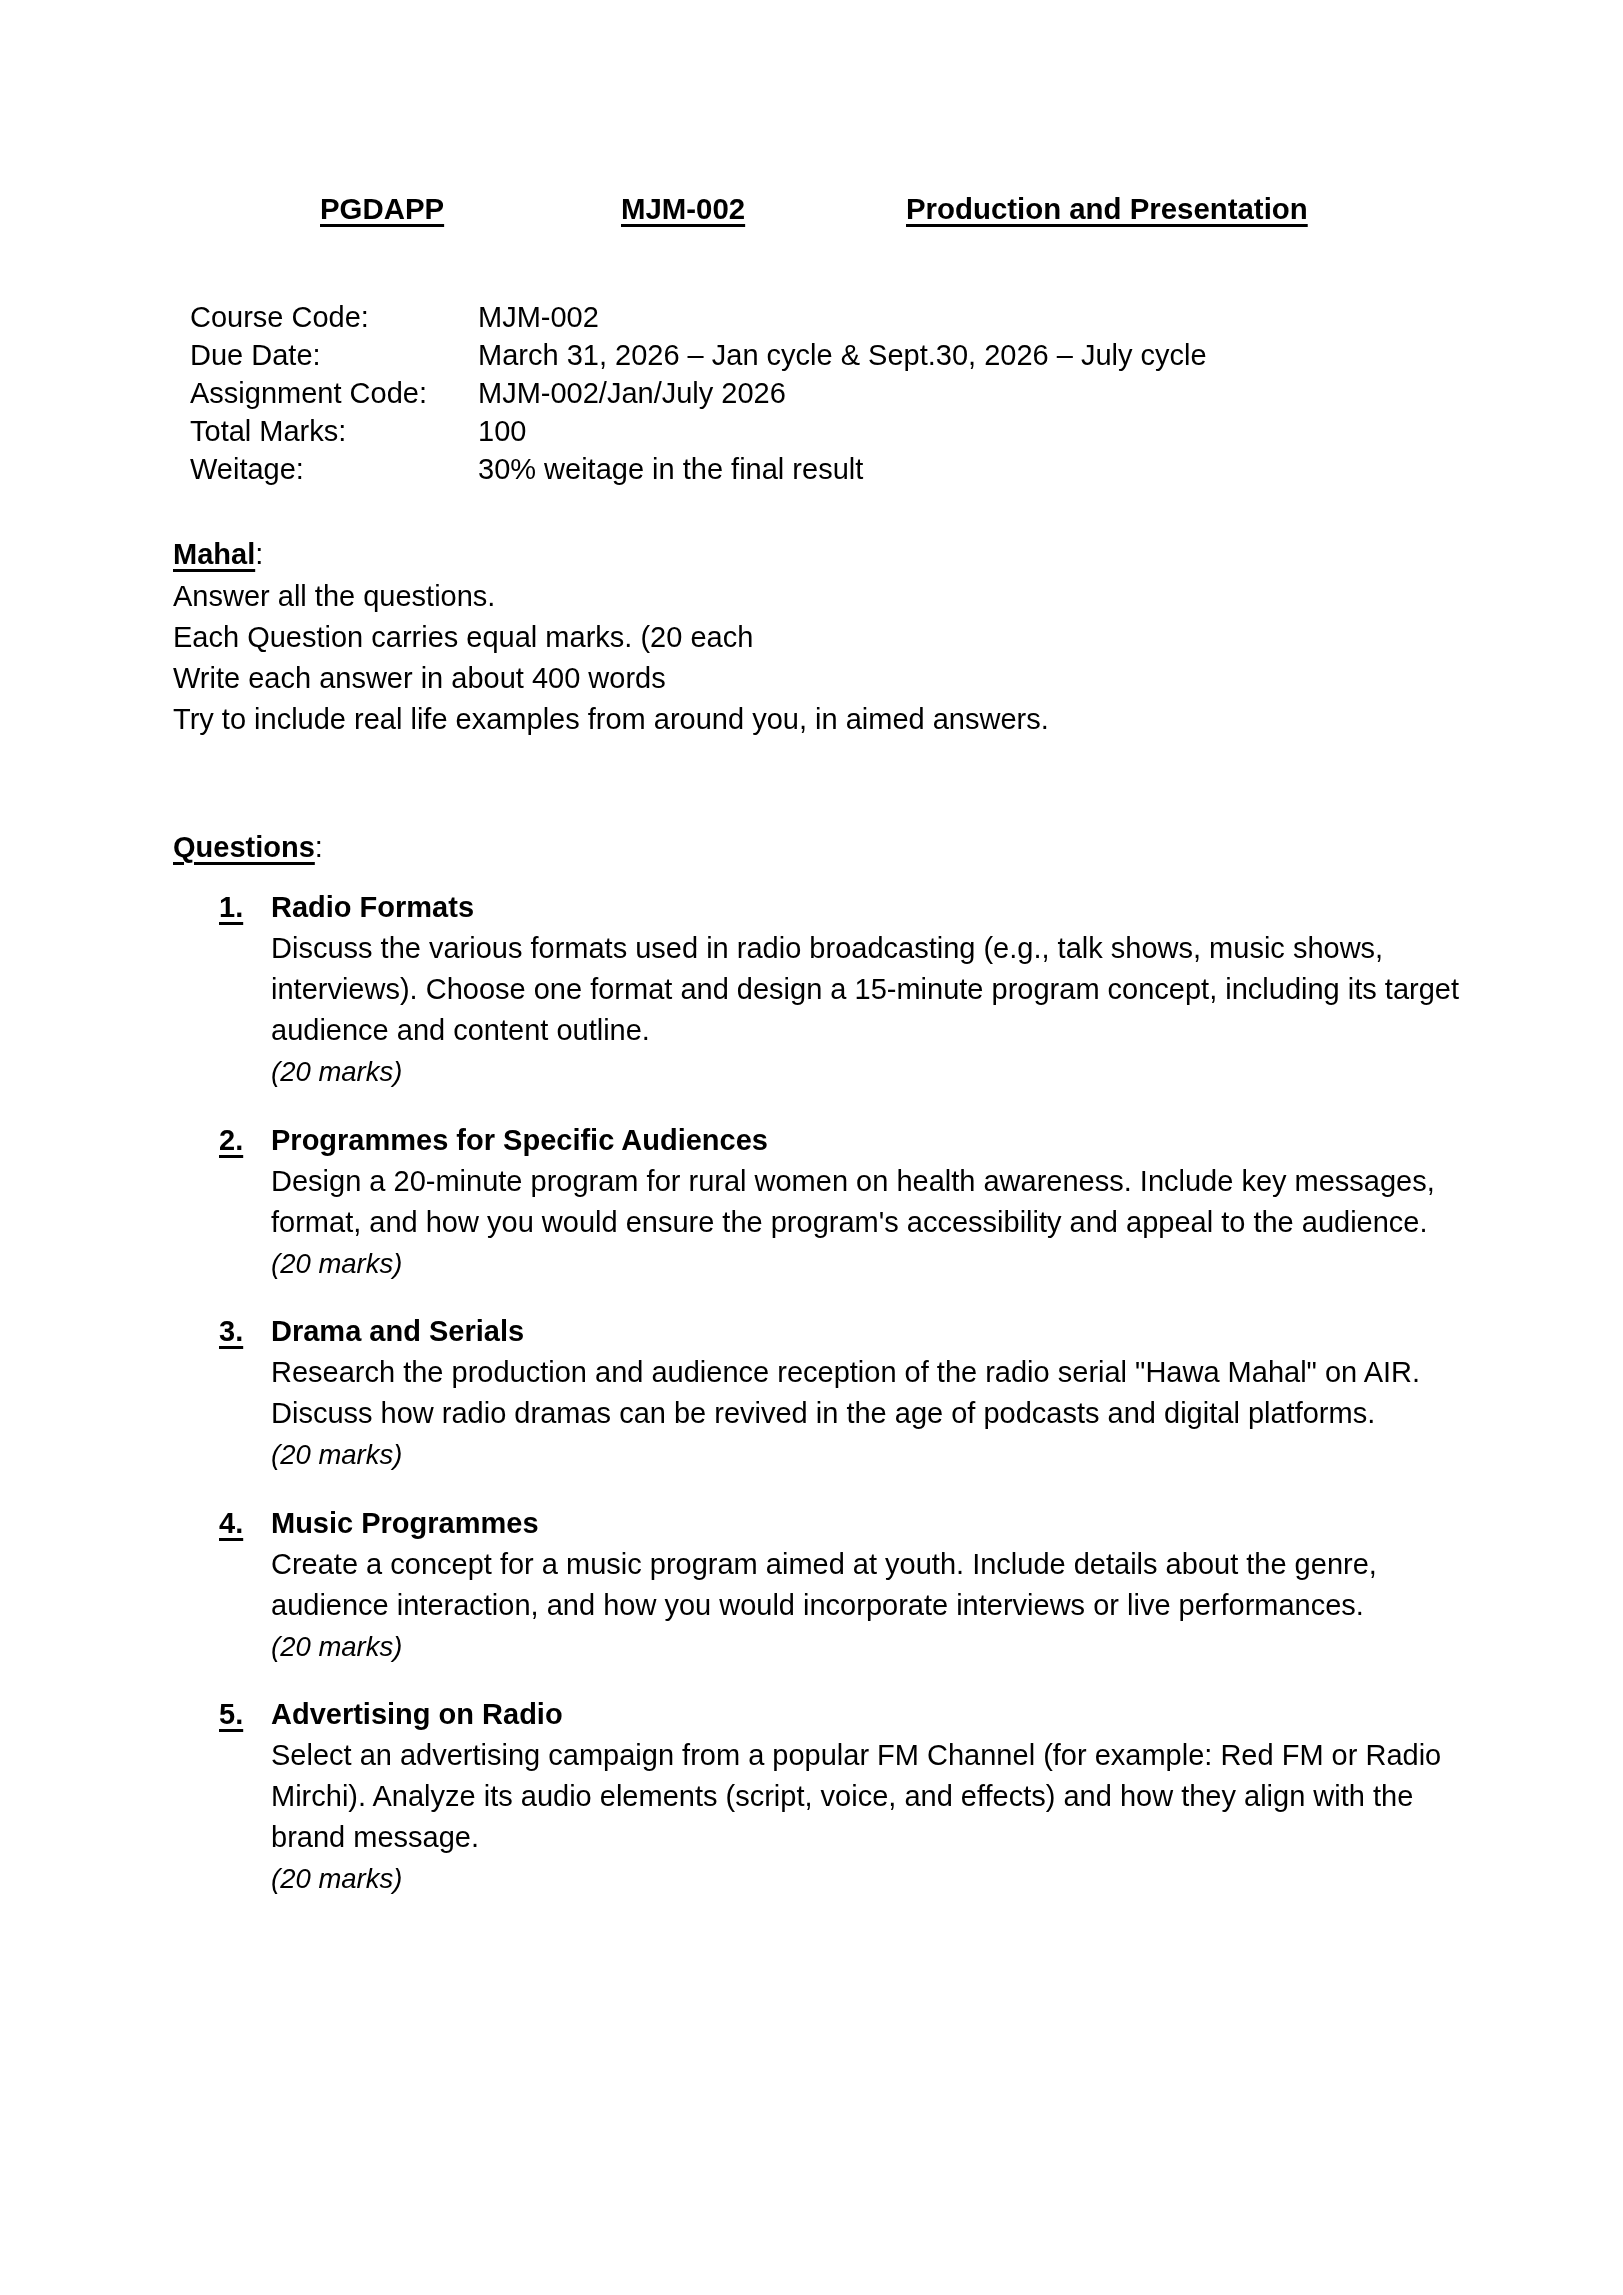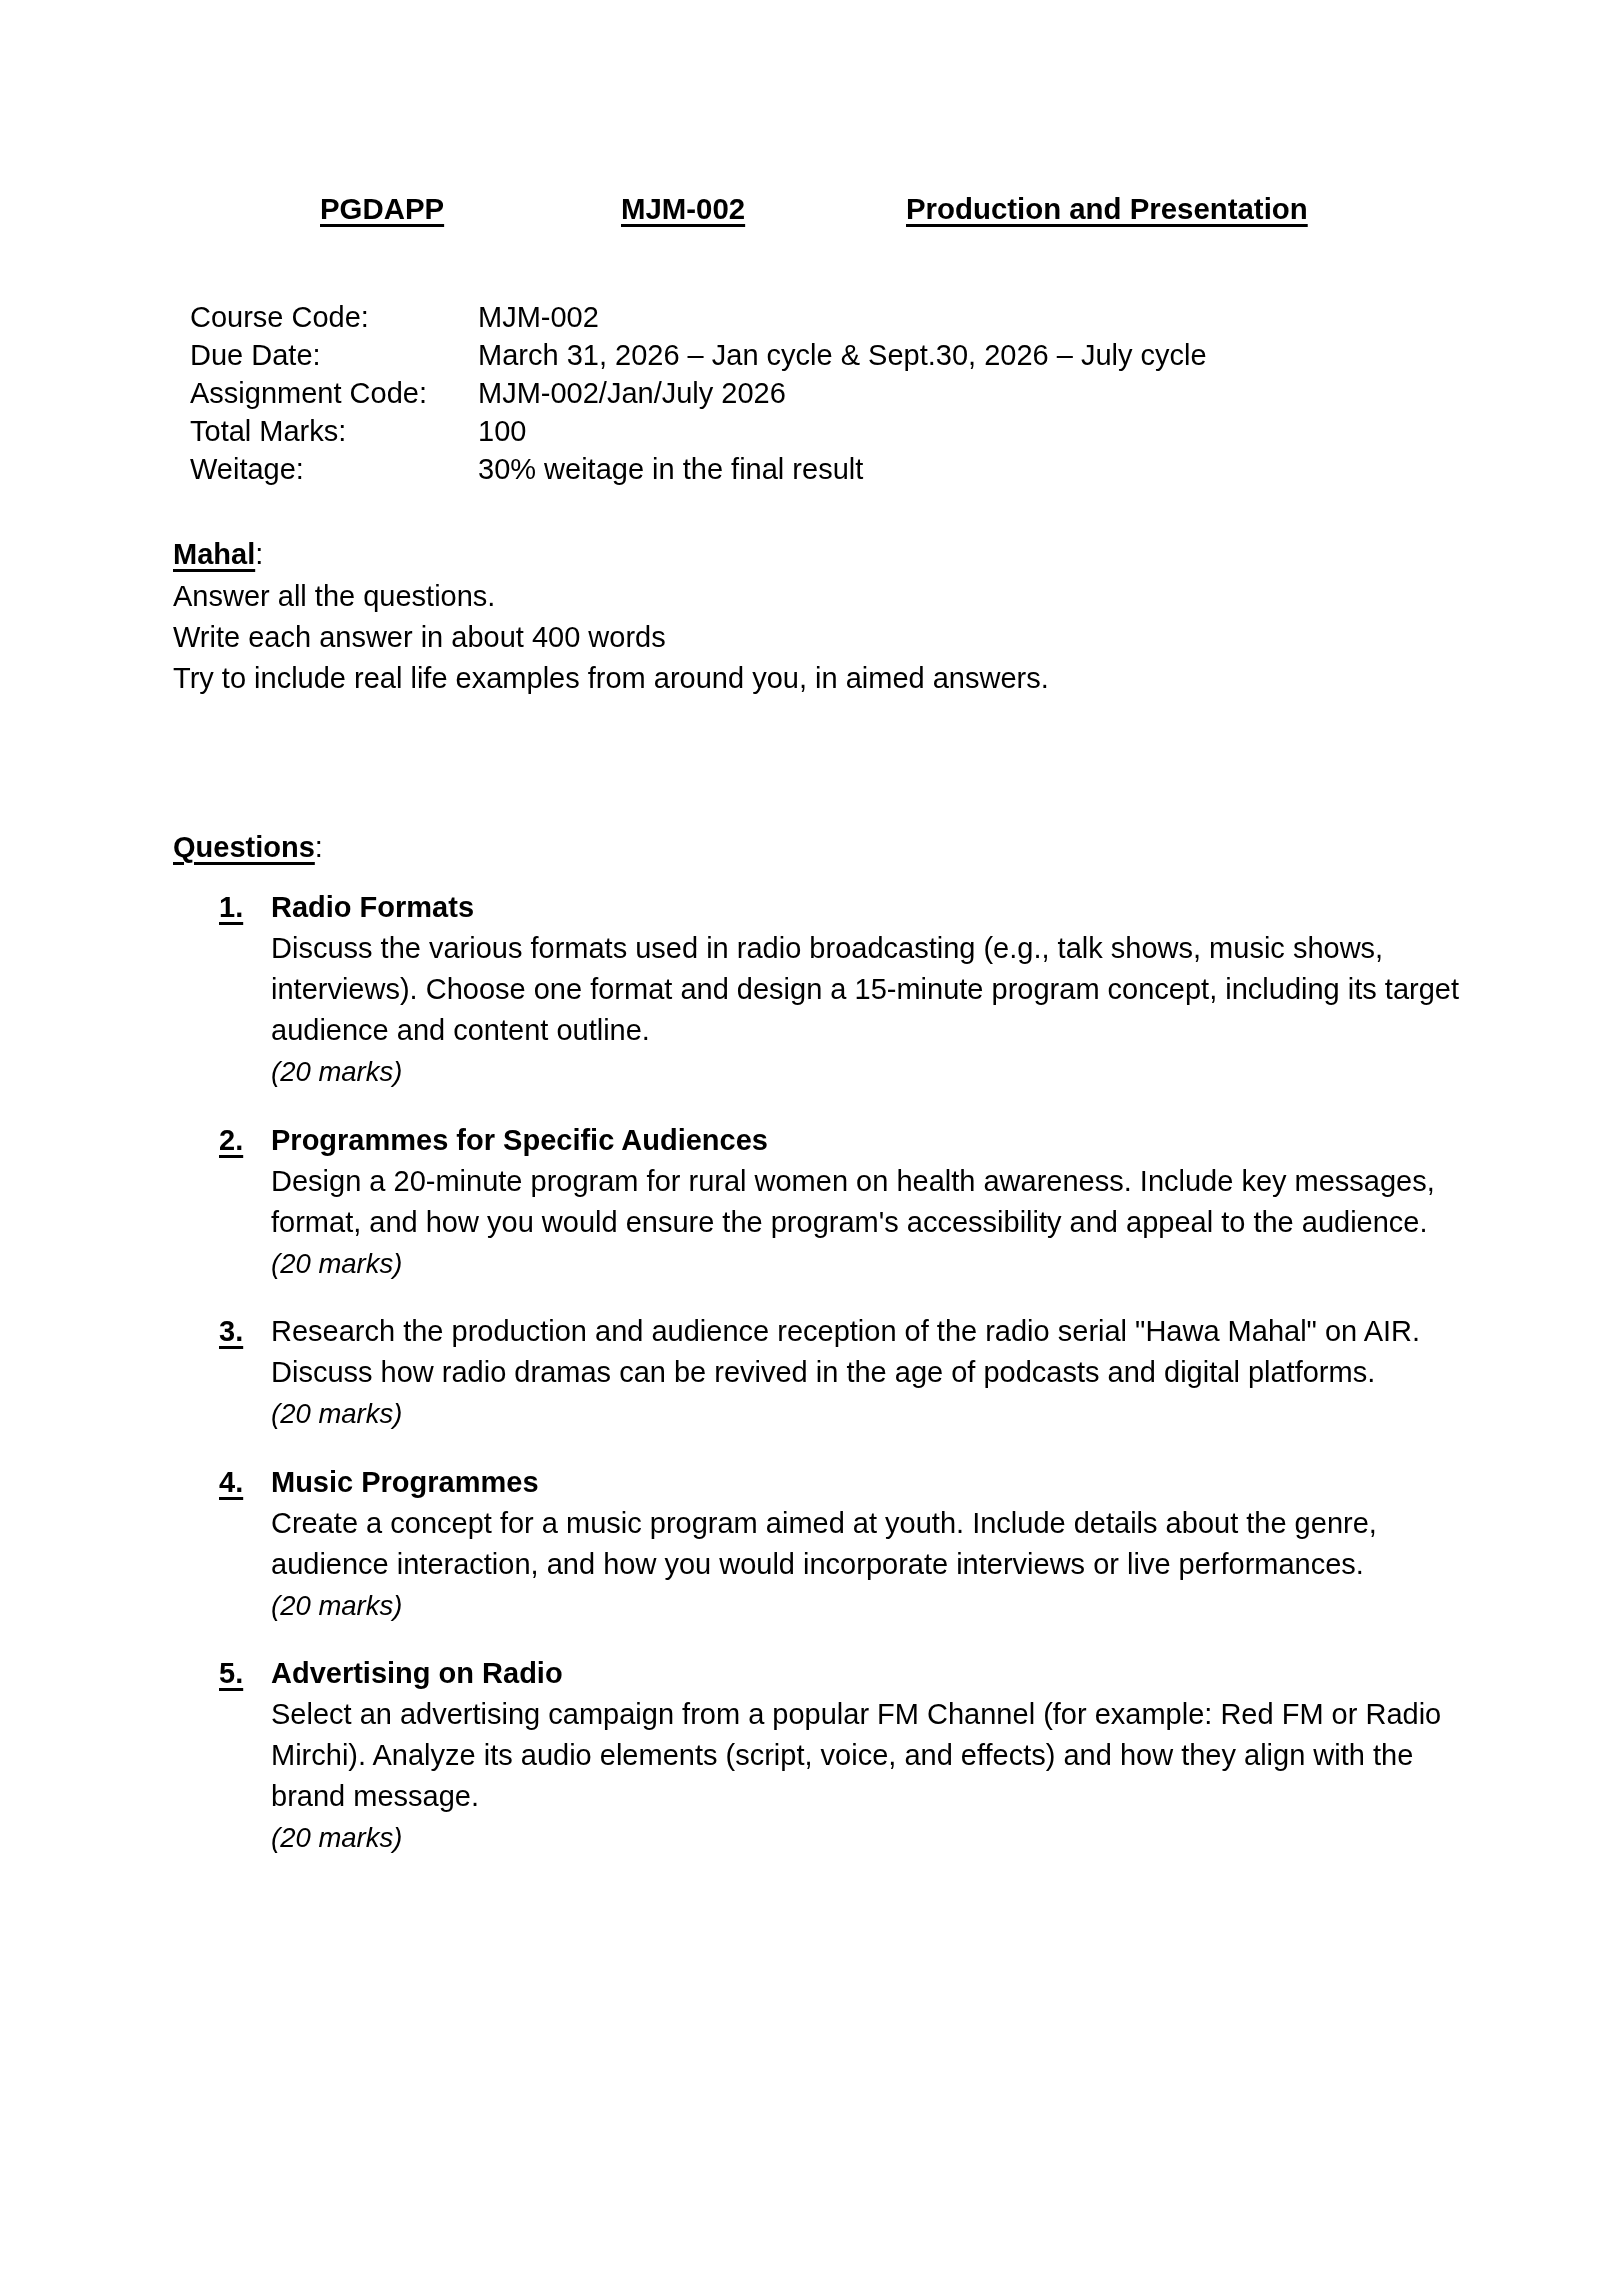--- a/index.html
+++ b/index.html
@@ -175,20 +175,21 @@
     </div>
     <div class="meta-row">
       <span class="meta-label">Weitage:</span>
       <span class="meta-value">30% weitage in the final result</span>
     </div>
   </div>
 
   <div class="note-block">
     <div class="heading-ul"><span class="u">Mahal</span><span class="colon">:</span></div>
     <div class="note-line">Answer all the questions.</div>
+    <div class="note-line">Each Question carries equal marks.  (20 each</div>
     <div class="note-line">Write each answer in about 400 words</div>
     <div class="note-line">Try to include real life examples from around you, in aimed answers.</div>
   </div>
 
   <div class="heading-ul questions-heading"><span class="u">Questions</span><span class="colon">:</span></div>
 
   <div class="qlist">
 
     <div class="qitem">
       <span class="qnum">1.</span>
@@ -204,20 +205,21 @@
       <div class="qbody">
         <div class="qtitle">Programmes for Specific Audiences</div>
         <div class="qtext">Design a 20-minute program for rural women on health awareness. Include key messages, format, and how you would ensure the program's accessibility and appeal to the audience.</div>
         <div class="qmarks">(20 marks)</div>
       </div>
     </div>
 
     <div class="qitem">
       <span class="qnum">3.</span>
       <div class="qbody">
+        <div class="qtitle">Drama and Serials</div>
         <div class="qtext">Research the production and audience reception of the radio serial "Hawa Mahal" on AIR. Discuss how radio dramas can be revived in the age of podcasts and digital platforms.</div>
         <div class="qmarks">(20 marks)</div>
       </div>
     </div>
 
     <div class="qitem">
       <span class="qnum">4.</span>
       <div class="qbody">
         <div class="qtitle">Music Programmes</div>
         <div class="qtext">Create a concept for a music program aimed at youth. Include details about the genre, audience interaction, and how you would incorporate interviews or live performances.</div>

